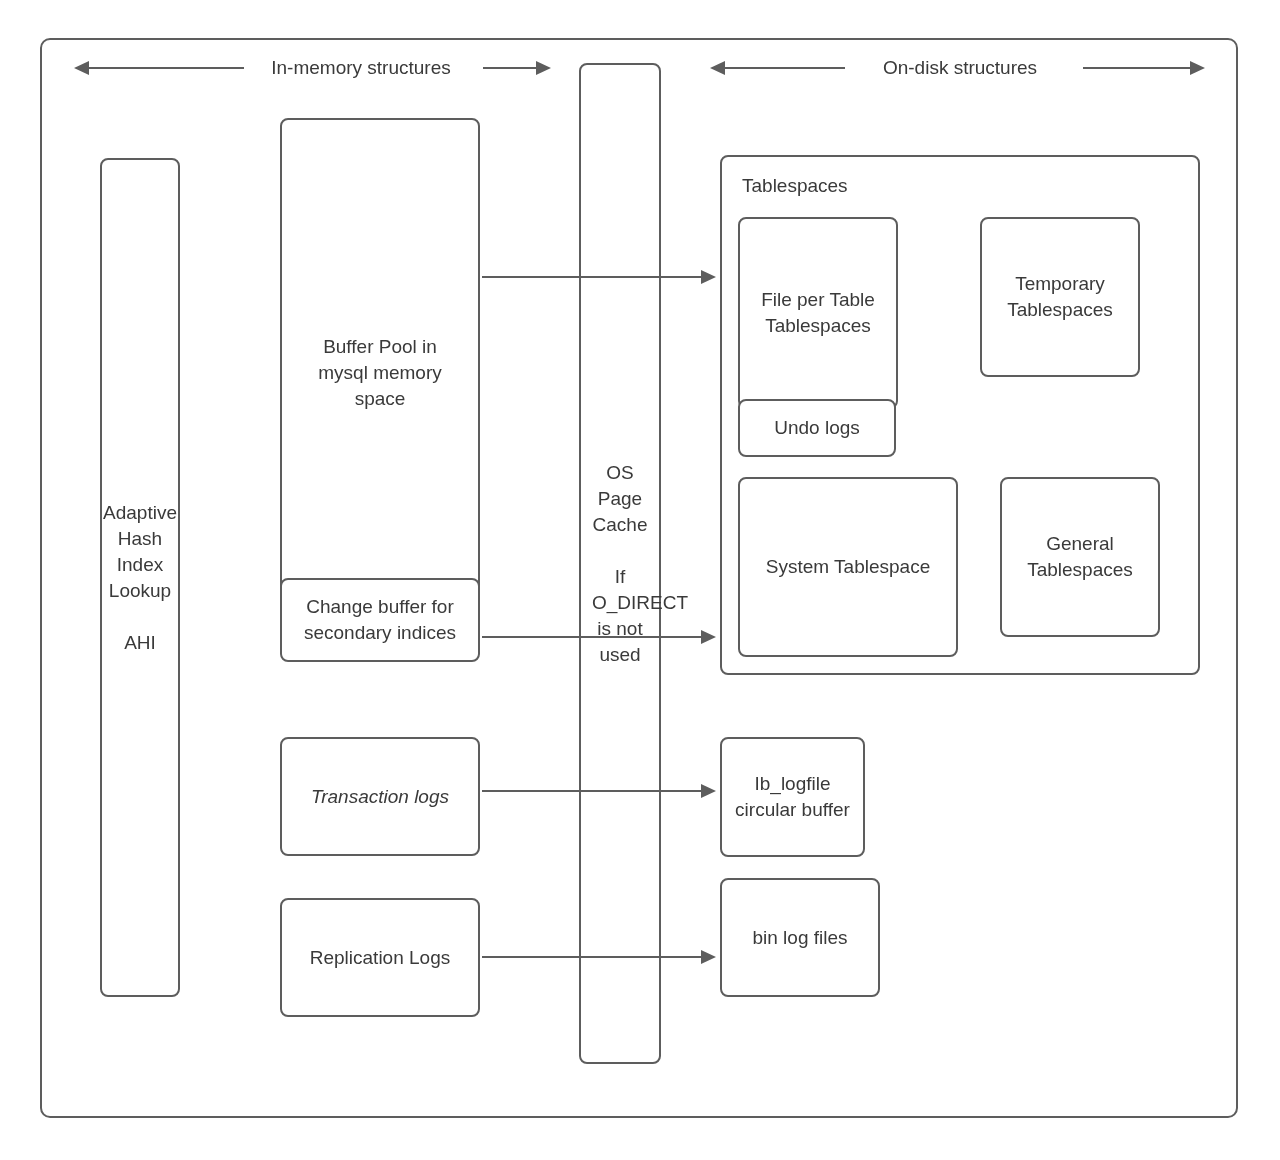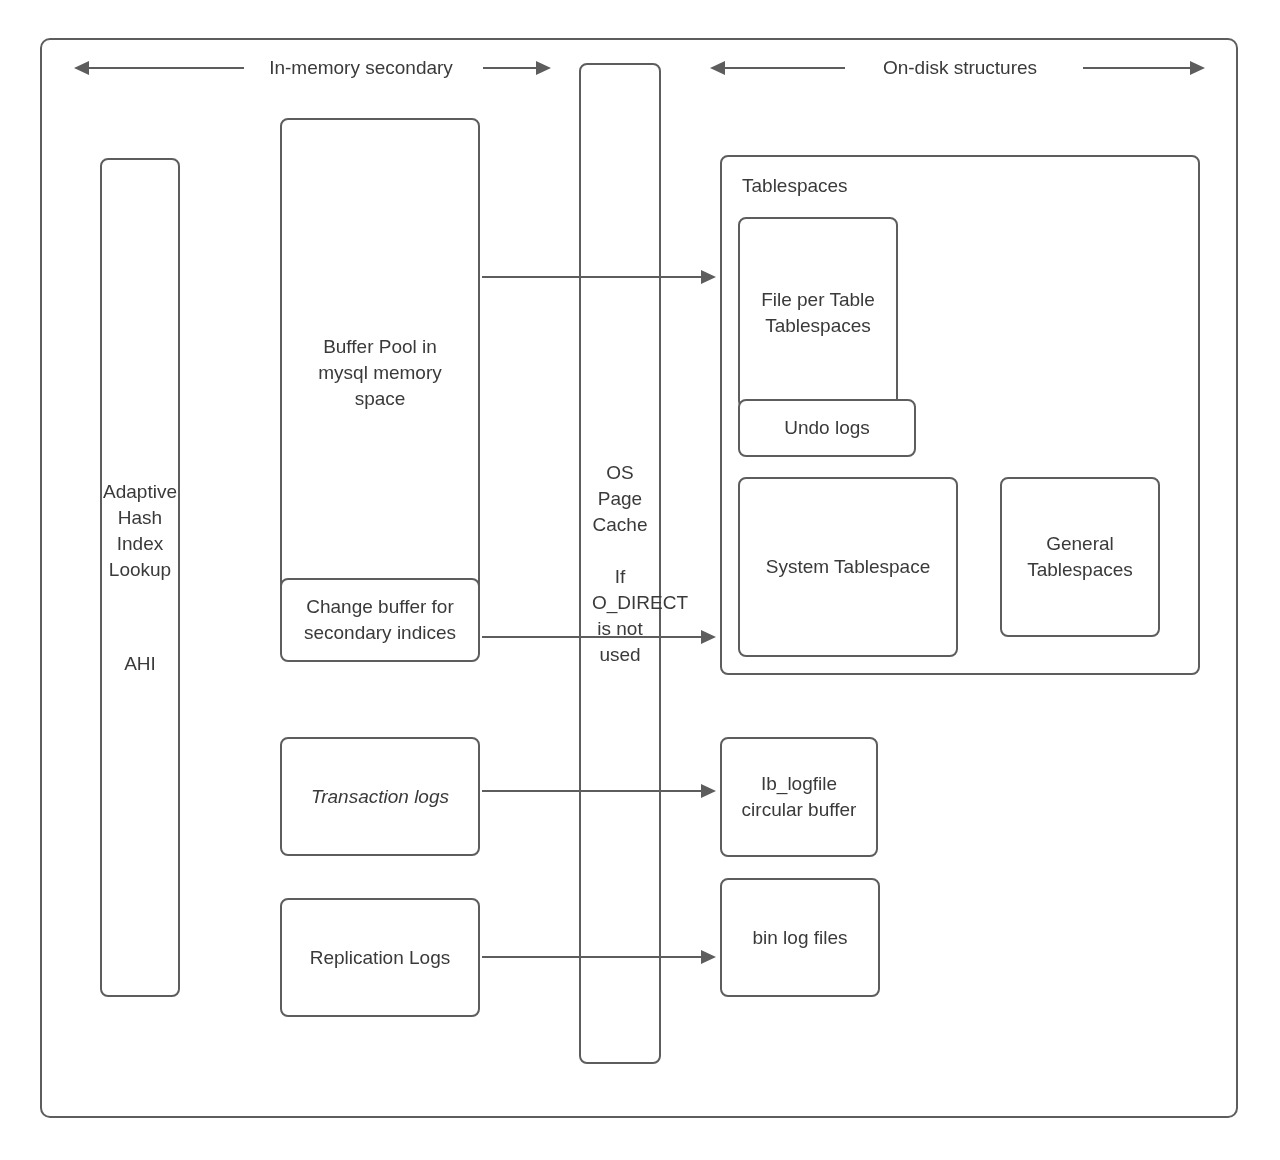--- a/index.html
+++ b/index.html
@@ -73,31 +73,31 @@
 </style>
 </head>
 <body>
 
 <div class="canvas">
 
   <div class="box outer" style="left:40px;top:38px;width:1198px;height:1080px;"></div>
 
   <div class="ah-l" style="left:74px;top:61px;"></div>
   <div class="hline" style="left:88px;top:67px;width:156px;"></div>
-  <div class="hdr-label" style="left:250px;top:55px;width:222px;">In-memory secondary</div>
+  <div class="hdr-label" style="left:250px;top:55px;width:222px;">In-memory structures</div>
   <div class="hline" style="left:483px;top:67px;width:54px;"></div>
   <div class="ah-r" style="left:536px;top:61px;"></div>
 
   <div class="ah-l" style="left:710px;top:61px;"></div>
   <div class="hline" style="left:724px;top:67px;width:121px;"></div>
   <div class="hdr-label" style="left:858px;top:55px;width:204px;">On-disk structures</div>
   <div class="hline" style="left:1083px;top:67px;width:108px;"></div>
   <div class="ah-r" style="left:1190px;top:61px;"></div>
 
-  <div class="box" style="left:100px;top:158px;width:80px;height:839px;gap:21px;">
+  <div class="box" style="left:100px;top:158px;width:80px;height:839px;">
     <span class="narrow w78">Adaptive Hash Index Lookup</span>
     <span class="gap"></span>
     <span class="narrow w78">AHI</span>
   </div>
 
   <div class="box" style="left:280px;top:118px;width:200px;height:510px;">
     <span class="narrow w140">Buffer Pool in mysql memory space</span>
   </div>
 
   <div class="box" style="left:280px;top:578px;width:200px;height:84px;padding:0 12px;">
@@ -119,34 +119,37 @@
   </div>
 
   <div class="box" style="left:720px;top:155px;width:480px;height:520px;justify-content:flex-start;align-items:flex-start;">
     <span class="ts-title">Tablespaces</span>
   </div>
 
   <div class="box" style="left:738px;top:217px;width:160px;height:192px;padding:0 8px;">
     <span>File per Table Tablespaces</span>
   </div>
 
+  <div class="box" style="left:980px;top:217px;width:160px;height:160px;padding:0 8px;">
+    <span>Temporary Tablespaces</span>
+  </div>
 
-  <div class="box" style="left:738px;top:399px;width:178px;height:58px;">
+  <div class="box" style="left:738px;top:399px;width:158px;height:58px;">
     <span>Undo logs</span>
   </div>
 
   <div class="box" style="left:738px;top:477px;width:220px;height:180px;">
     <span>System Tablespace</span>
   </div>
 
   <div class="box" style="left:1000px;top:477px;width:160px;height:160px;padding:0 8px;">
     <span>General Tablespaces</span>
   </div>
 
-  <div class="box" style="left:720px;top:737px;width:158px;height:120px;padding:0 8px;">
+  <div class="box" style="left:720px;top:737px;width:145px;height:120px;padding:0 8px;">
     <span>Ib_logfile circular buffer</span>
   </div>
 
   <div class="box" style="left:720px;top:878px;width:160px;height:119px;">
     <span>bin log files</span>
   </div>
 
   <div class="hline" style="left:482px;top:276px;width:220px;"></div>
   <div class="ah-r" style="left:701px;top:270px;"></div>
 

